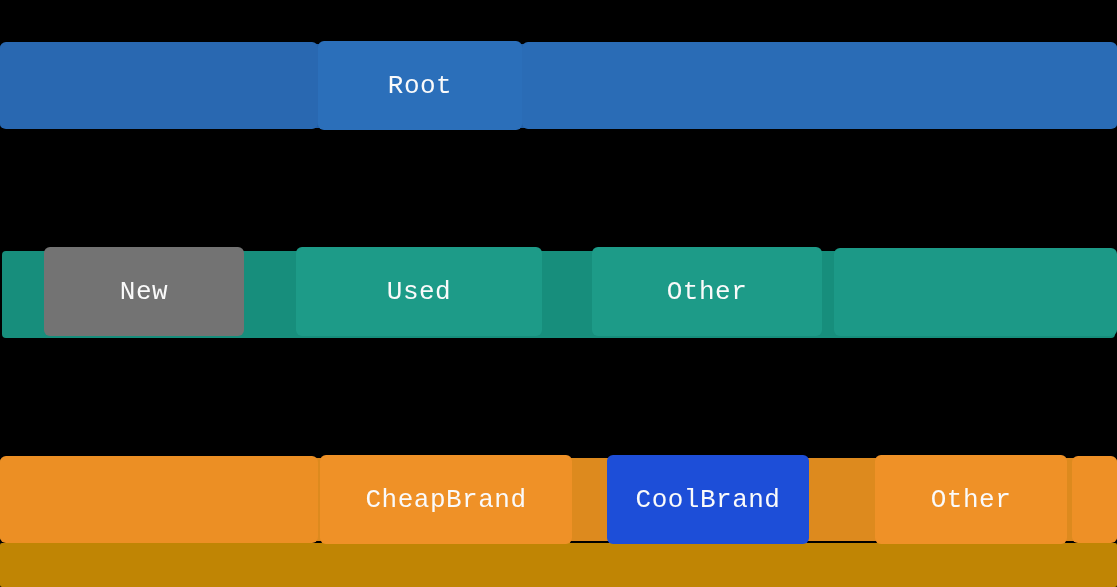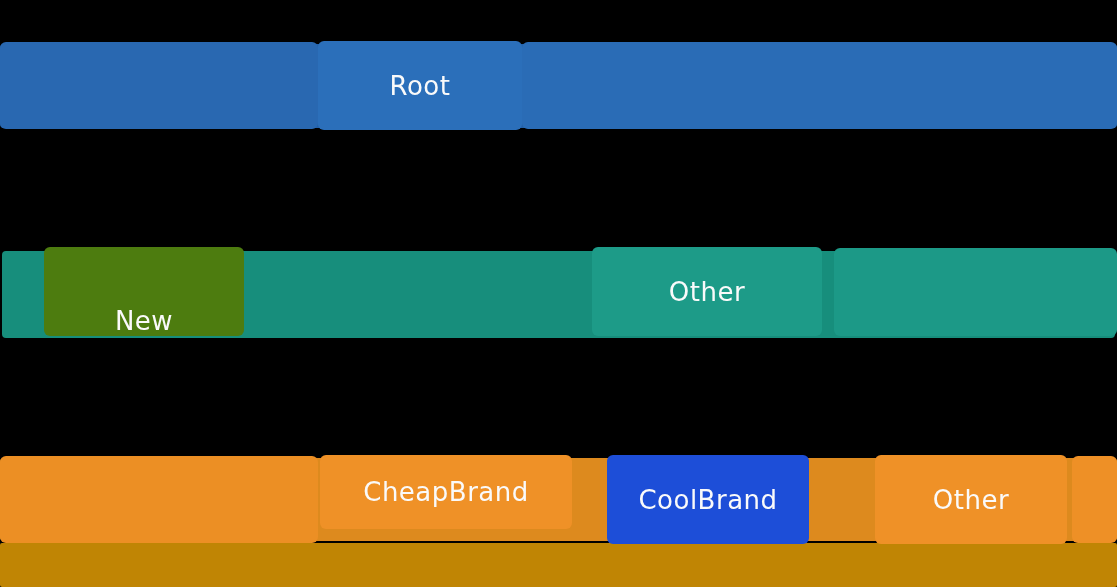--- a/index.html
+++ b/index.html
@@ -20,48 +20,49 @@
     box-sizing: border-box;
   }
   .band {
     border-radius: 4px;
   }
   .seg {
     border-radius: 6px;
     display: flex;
     align-items: center;
     justify-content: center;
+    font-family: Liberation Mono, monospace;
   }
   .seg span {
     color: #fafafa;
     font-size: 26px;
     letter-spacing: 0.5px;
     white-space: nowrap;
   }
   .strip {
     border-radius: 2px;
   }
 
   
   .band-0   { left: 0;    top: 44px;  width: 1117px; height: 84px; background: #2360a8; }
   .seg-0a   { left: 0;    top: 42px;  width: 318px;  height: 87px; background: #2968b1; }
   .seg-root { left: 318px;top: 41px;  width: 204px;  height: 89px; background: #2b6fba; }
   .seg-0b   { left: 522px;top: 42px;  width: 595px;  height: 87px; background: #2a6cb6; }
 
   
   .band-1    { left: 2px;  top: 251px; width: 1113px; height: 87px; background: #178e7c; }
-  .seg-new   { left: 44px; top: 247px; width: 200px;  height: 89px; background: #4d7c0f; align-items: flex-end; }
+  .seg-new   { left: 44px; top: 247px; width: 200px;  height: 89px; background: #737373; }
   .seg-used  { left: 296px;top: 247px; width: 246px;  height: 89px; background: #1d9b88; }
   .seg-oth1  { left: 592px;top: 247px; width: 230px;  height: 89px; background: #1d9b88; }
   .seg-1r    { left: 834px;top: 248px; width: 283px;  height: 88px; background: #1c9987; }
 
   
   .band-2    { left: 0;     top: 458px; width: 1117px; height: 83px; background: #dd8a1e; }
   .seg-2a    { left: 0;     top: 456px; width: 318px;  height: 87px; background: #ec8f24; }
-  .seg-cheap { left: 320px; top: 455px; width: 252px;  height: 74px; background: #ef9127; }
+  .seg-cheap { left: 320px; top: 455px; width: 252px;  height: 89px; background: #ef9127; }
   .seg-cool  { left: 607px; top: 455px; width: 202px;  height: 89px; background: #1d4ed8; }
   .seg-oth2  { left: 875px; top: 455px; width: 192px;  height: 89px; background: #ef9127; }
   .seg-2r    { left: 1072px;top: 456px; width: 45px;   height: 87px; background: #ee9026; }
 
   
   .strip-3   { left: 0; top: 543px; width: 1117px; height: 44px; background: #c08504; }
 </style>
 </head>
 <body>
 
@@ -71,20 +72,23 @@
   <div class="seg seg-0a"></div>
   <div class="seg seg-0b"></div>
   <div class="seg seg-root">
     <span>Root</span>
   </div>
 
   <div class="band band-1"></div>
   <div class="seg seg-new">
     <span>New</span>
   </div>
+  <div class="seg seg-used">
+    <span>Used</span>
+  </div>
   <div class="seg seg-oth1">
     <span>Other</span>
   </div>
   <div class="seg seg-1r"></div>
 
   <div class="strip strip-3"></div>
   <div class="band band-2"></div>
   <div class="seg seg-2a"></div>
   <div class="seg seg-2r"></div>
   <div class="seg seg-cheap">

